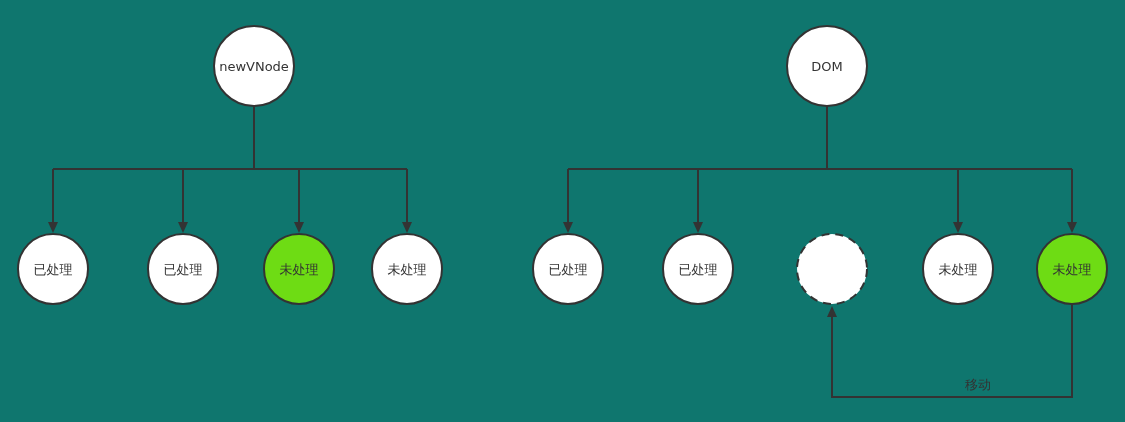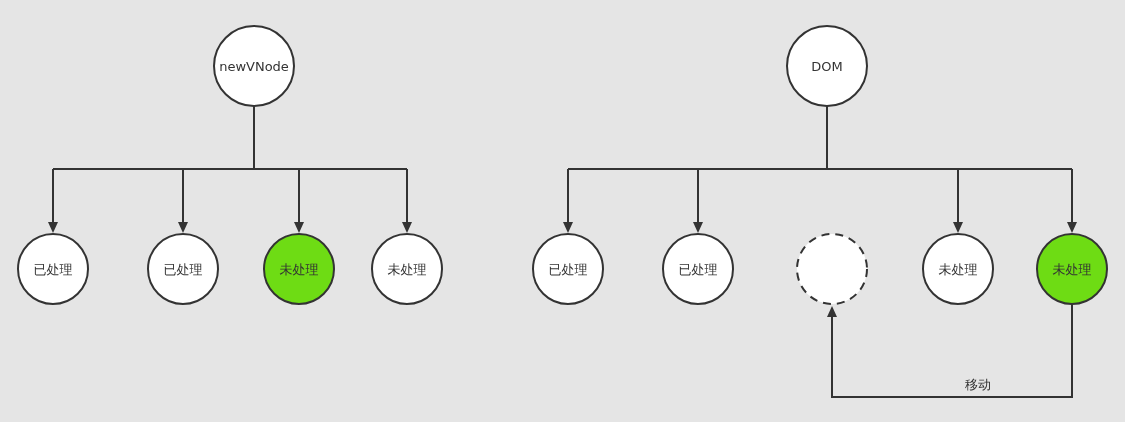--- a/index.html
+++ b/index.html
@@ -4,21 +4,21 @@
 <style>
   html, body {
     margin: 0;
     padding: 0;
     background: #ffffff;
   }
   .stage {
     width: 1125px;
     height: 422px;
     position: relative;
-    background: #e5e5e5;
+    background: #0f766e;
     overflow: hidden;
   }
   svg {
     display: block;
   }
   svg text {
     font-family: "DejaVu Sans", "Liberation Sans", sans-serif;
     font-size: 13px;
   }
 </style>

